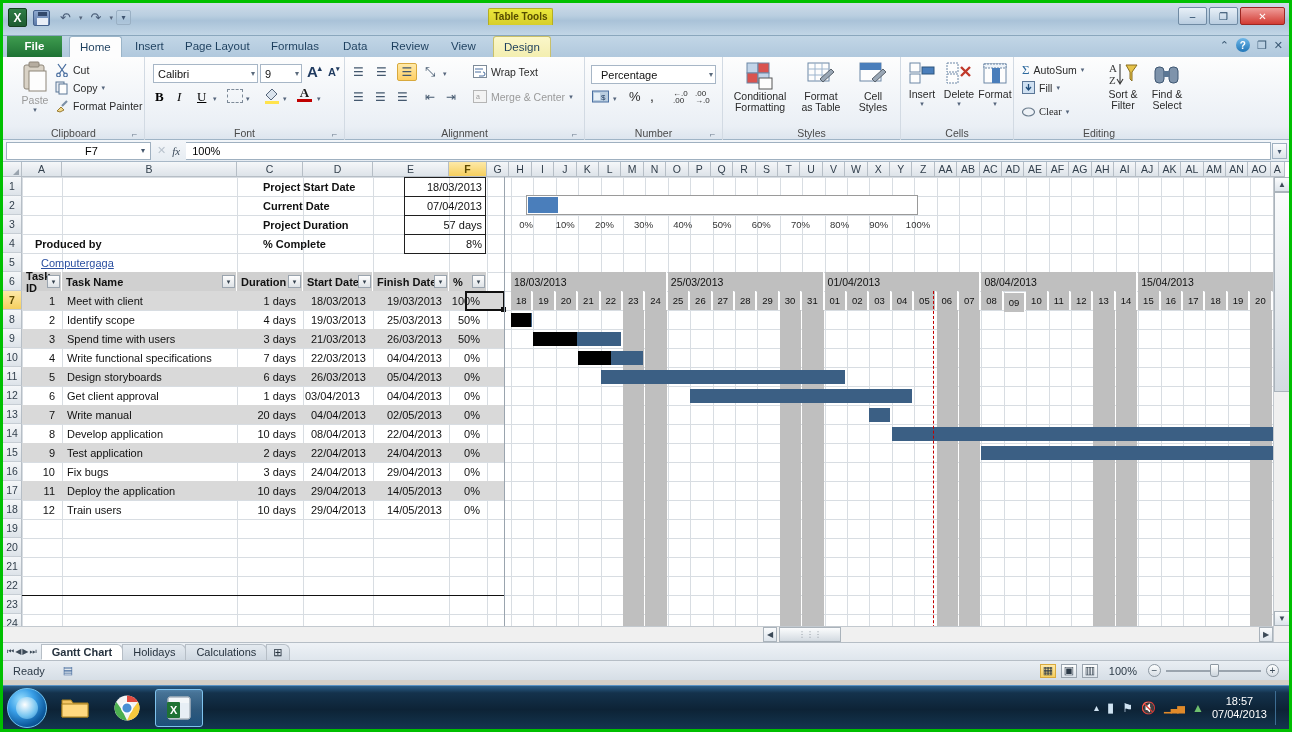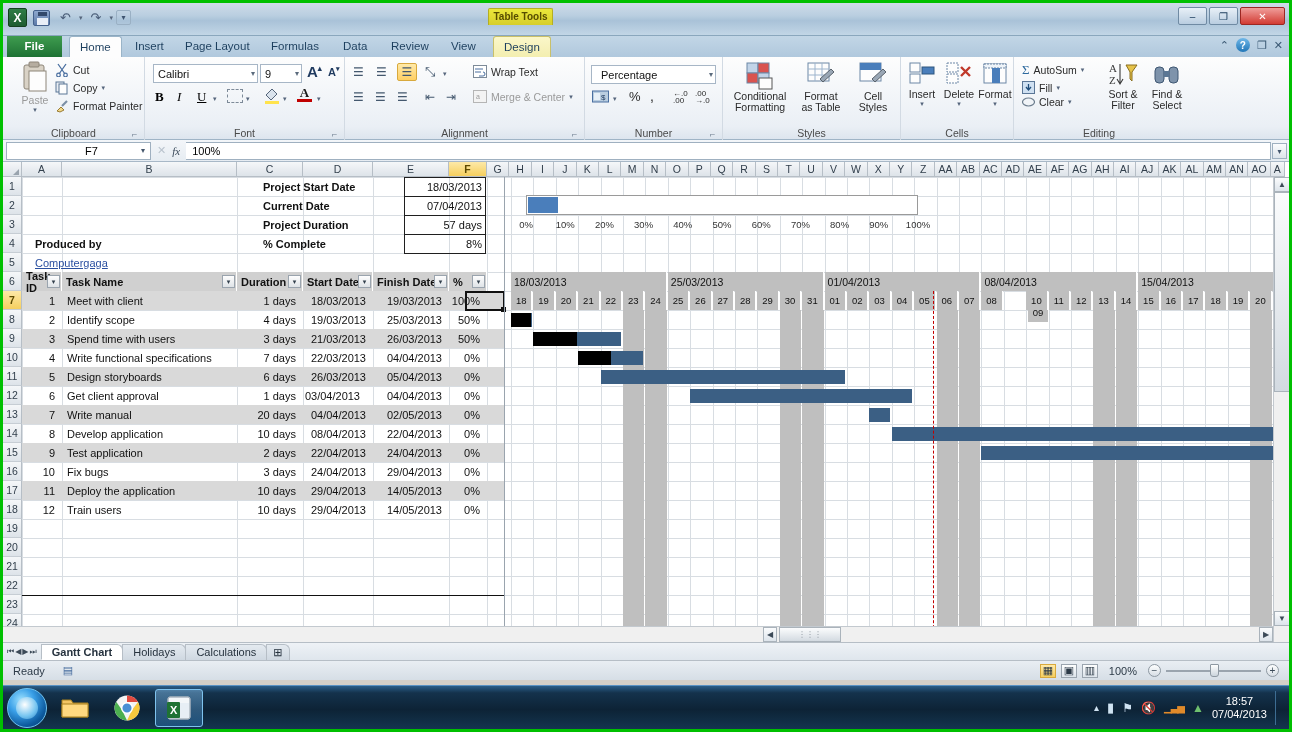--- a/index.html
+++ b/index.html
@@ -408,21 +408,21 @@
         <span class="mini-arrow">▾</span>
       </div>
       <div class="sm-row" style="position:absolute;left:8px;top:24px;">
         <svg width="13" height="13" viewBox="0 0 13 13">
           <rect x="0.5" y="0.5" width="12" height="12" fill="#cfe0f1" stroke="#5a7696"></rect>
           <path d="M6.5 3 V8 M4 6 L6.5 9 L9 6" stroke="#1f4d7a" stroke-width="1.3" fill="none"></path>
         </svg>
         <span>Fill</span>
         <span class="mini-arrow">▾</span>
       </div>
-      <div class="sm-row" style="position:absolute;left:8px;top:38px;">
+      <div class="sm-row" style="position:absolute;left:8px;top:48px;font-family:Liberation Serif, serif;">
         <svg width="13" height="13" viewBox="0 0 13 13">
           <ellipse cx="6.5" cy="7" rx="6" ry="4" fill="none" stroke="#6b7c8d" stroke-width="1.2"></ellipse>
         </svg>
         <span>Clear</span>
         <span class="mini-arrow">▾</span>
       </div>
       <div class="big-btn" style="position:absolute;left:88px;top:4px;width:42px;">
         <svg width="30" height="28" viewBox="0 0 30 28">
           <text x="1" y="11" font-size="11" font-family="serif" fill="#3a3a3a">A</text>
           <text x="1" y="23" font-size="11" font-family="serif" fill="#3a3a3a">Z</text>
@@ -608,21 +608,21 @@
       <div id="banding">
           <div class="band" style="left: 0px; top: 114px; width: 482px; height: 19px;"></div>
           <div class="band" style="left: 0px; top: 152px; width: 482px; height: 19px;"></div>
           <div class="band" style="left: 0px; top: 190px; width: 482px; height: 19px;"></div>
           <div class="band" style="left: 0px; top: 228px; width: 482px; height: 19px;"></div>
           <div class="band" style="left: 0px; top: 266px; width: 482px; height: 19px;"></div>
           <div class="band" style="left: 0px; top: 304px; width: 482px; height: 19px;"></div>
         </div>
 
       <div class="cell b" style="left:10px; top:57px; width:140px; height:19px;">Produced by</div>
-      <div class="cell link-cell" style="left:10px; top:76px; width:140px; height:19px;">Computergaga</div>
+      <div class="cell link-cell" style="left:16px; top:76px; width:140px; height:19px;">Computergaga</div>
 
       <div class="cell b" style="left:238px; top:0px; width:140px; height:19px;">Project Start Date</div>
       <div class="cell b" style="left:238px; top:19px; width:140px; height:19px;">Current Date</div>
       <div class="cell b" style="left:238px; top:38px; width:140px; height:19px;">Project Duration</div>
       <div class="cell b" style="left:238px; top:57px; width:140px; height:19px;">% Complete</div>
 
       <div class="cell r boxed" style="left:382px; top:0px; width:82px; height:20px;">18/03/2013</div>
       <div class="cell r boxed-nb" style="left:382px; top:19px; width:82px; height:20px;">07/04/2013</div>
       <div class="cell r boxed-nb" style="left:382px; top:38px; width:82px; height:20px;">57 days</div>
       <div class="cell r boxed-nb" style="left:382px; top:57px; width:82px; height:20px;">8%</div>
@@ -779,21 +779,21 @@
             <div class="dayhdr" style="left: 274.8px; top: 114px; width: 21.4px; height: 19px;">30</div>
             <div class="dayhdr" style="left: 297.2px; top: 114px; width: 21.4px; height: 19px;">31</div>
             <div class="dayhdr" style="left: 319.6px; top: 114px; width: 21.4px; height: 19px;">01</div>
             <div class="dayhdr" style="left: 342px; top: 114px; width: 21.4px; height: 19px;">02</div>
             <div class="dayhdr" style="left: 364.4px; top: 114px; width: 21.4px; height: 19px;">03</div>
             <div class="dayhdr" style="left: 386.8px; top: 114px; width: 21.4px; height: 19px;">04</div>
             <div class="dayhdr" style="left: 409.2px; top: 114px; width: 21.4px; height: 19px;">05</div>
             <div class="dayhdr" style="left: 431.6px; top: 114px; width: 21.4px; height: 19px;">06</div>
             <div class="dayhdr" style="left: 454px; top: 114px; width: 21.4px; height: 19px;">07</div>
             <div class="dayhdr" style="left: 476.4px; top: 114px; width: 21.4px; height: 19px;">08</div>
-            <div class="dayhdr" style="left: 498.8px; top: 126px; width: 21.4px; height: 19px; margin-left: 24px;">09</div>
+            <div class="dayhdr" style="left: 498.8px; top: 116px; width: 21.4px; height: 19px;">09</div>
             <div class="dayhdr" style="left: 521.2px; top: 114px; width: 21.4px; height: 19px;">10</div>
             <div class="dayhdr" style="left: 543.6px; top: 114px; width: 21.4px; height: 19px;">11</div>
             <div class="dayhdr" style="left: 566px; top: 114px; width: 21.4px; height: 19px;">12</div>
             <div class="dayhdr" style="left: 588.4px; top: 114px; width: 21.4px; height: 19px;">13</div>
             <div class="dayhdr" style="left: 610.8px; top: 114px; width: 21.4px; height: 19px;">14</div>
             <div class="dayhdr" style="left: 633.2px; top: 114px; width: 21.4px; height: 19px;">15</div>
             <div class="dayhdr" style="left: 655.6px; top: 114px; width: 21.4px; height: 19px;">16</div>
             <div class="dayhdr" style="left: 678px; top: 114px; width: 21.4px; height: 19px;">17</div>
             <div class="dayhdr" style="left: 700.4px; top: 114px; width: 21.4px; height: 19px;">18</div>
             <div class="dayhdr" style="left: 722.8px; top: 114px; width: 21.4px; height: 19px;">19</div>

